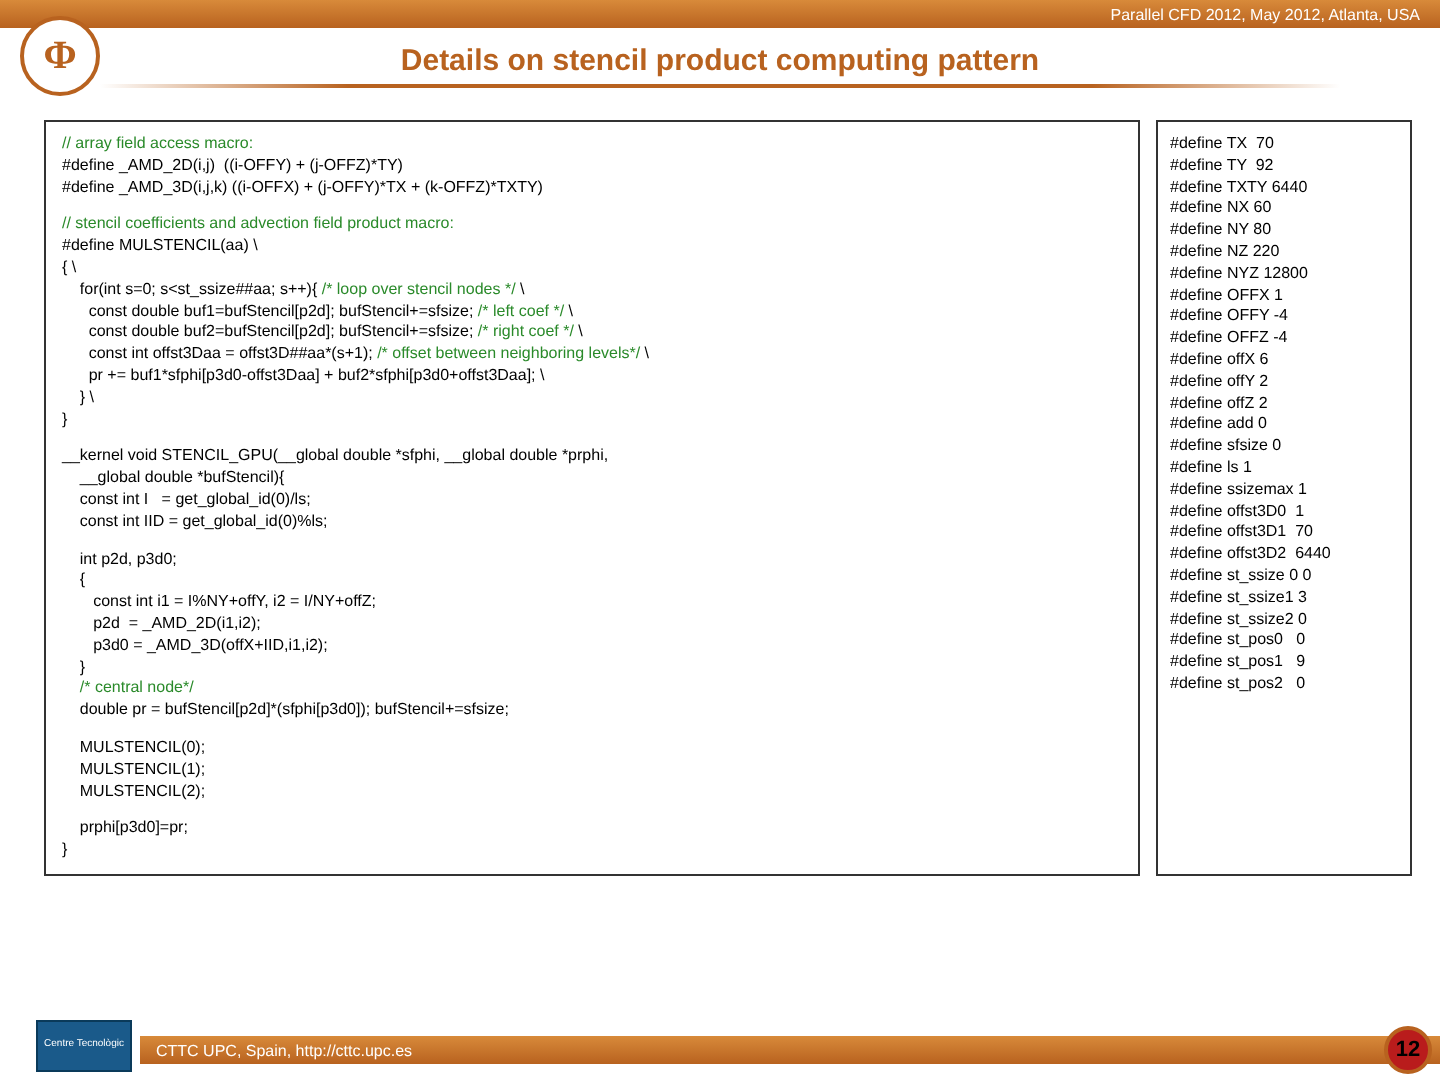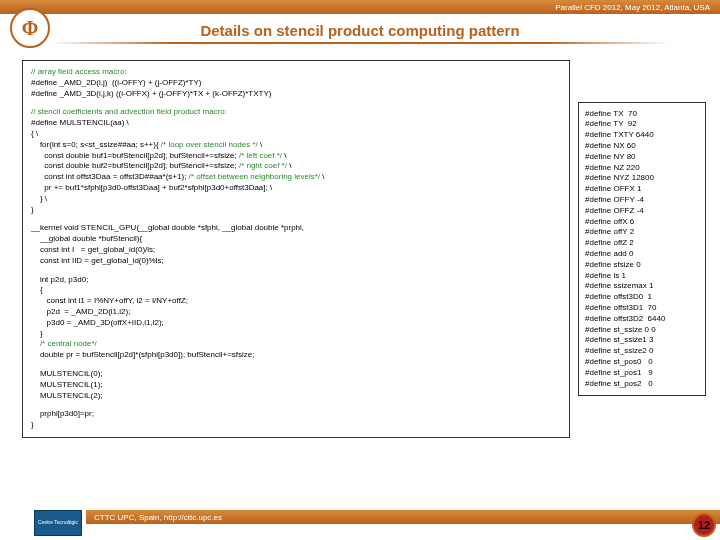--- a/index.html
+++ b/index.html
@@ -4,26 +4,26 @@
 <style>
   * { box-sizing: border-box; margin: 0; padding: 0; }
   body { width: 720px; height: 540px; font-family: Arial, sans-serif; background: #fff; position: relative; overflow: hidden; }
   .header-bar { height: 14px; background: linear-gradient(to bottom, #d88a3a, #b8621f); display: flex; justify-content: flex-end; align-items: center; padding-right: 10px; padding-left: 36px; }
   .header-text { color: #fff; font-size: 8px; }
   .logo { position: absolute; top: 8px; left: 10px; width: 40px; height: 40px; border: 2px solid #b8621f; border-radius: 50%; background: #fff; display: flex; align-items: center; justify-content: center; z-index: 5; }
   .logo-inner { font-size: 20px; color: #b8621f; font-weight: bold; font-family: serif; }
   .title-row { text-align: center; padding: 8px 0 4px; }
   .title { font-size: 15px; font-weight: bold; color: #b8621f; display: inline-block; }
   .title-underline { height: 2px; background: linear-gradient(to right, rgba(184,98,31,0), #b8621f 20%, #b8621f 80%, rgba(184,98,31,0)); margin: 2px 50px 0; }
-  .content { display: flex; padding: 12px 10px 0 22px; gap: 8px; align-items: center; }
+  .content { display: flex; padding: 12px 10px 0 22px; gap: 8px; }
   .left-col { flex: 1; border: 1px solid #333; padding: 6px 8px; font-size: 8px; line-height: 1.35; font-family: Arial, sans-serif; color: #000; }
   .right-col { width: 128px; border: 1px solid #333; padding: 6px 6px; font-size: 8px; line-height: 1.35; margin-right: 4px; }
   .code-block { white-space: pre-wrap; font-family: Arial, sans-serif; }
   .comment { color: #2a8a2a; }
-  .footer { position: absolute; bottom: 0; left: 16px; right: 0; display: flex; align-items: flex-start; }
+  .footer { position: absolute; bottom: 0; left: 0; right: 0; display: flex; align-items: center; }
   .footer-logo { width: 48px; height: 26px; background: #1a5a8a; margin: 0 4px 4px 18px; border: 1px solid #0a3a5a; display:flex; align-items:center; justify-content:center; }
   .footer-logo span { color:#fff; font-size:5px; text-align:center; line-height:1.1; }
   .footer-bar { flex: 1; height: 14px; background: linear-gradient(to bottom, #d88a3a, #b8621f); display: flex; align-items: center; padding-left: 8px; }
   .footer-text { color: #fff; font-size: 8px; }
   .page-num { position: absolute; bottom: 3px; right: 4px; width: 24px; height: 24px; }
   .page-circle { width: 24px; height: 24px; border: 2px solid #b8621f; border-radius: 50%; background: #b91c1c; display: flex; align-items: center; justify-content: center; font-size: 11px; font-weight: bold; color: #000; }
   .sp { display: block; height: 8px; }
 </style>
 </head>
 <body>

